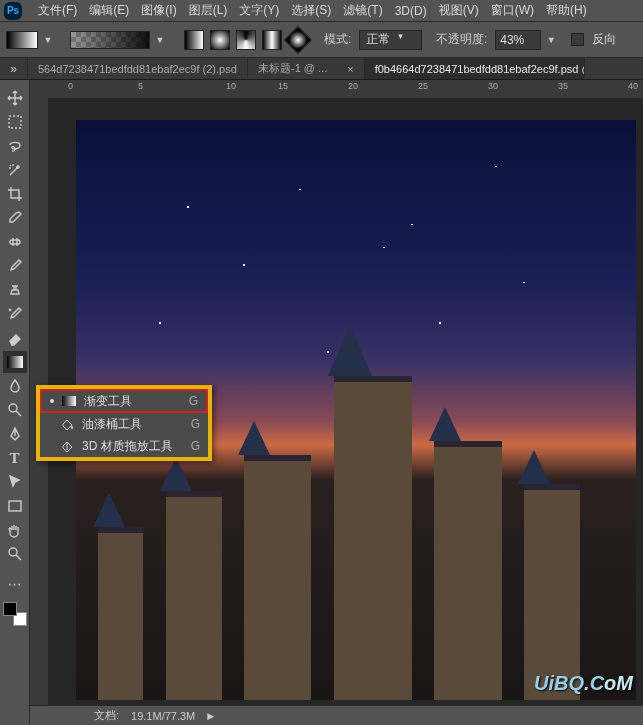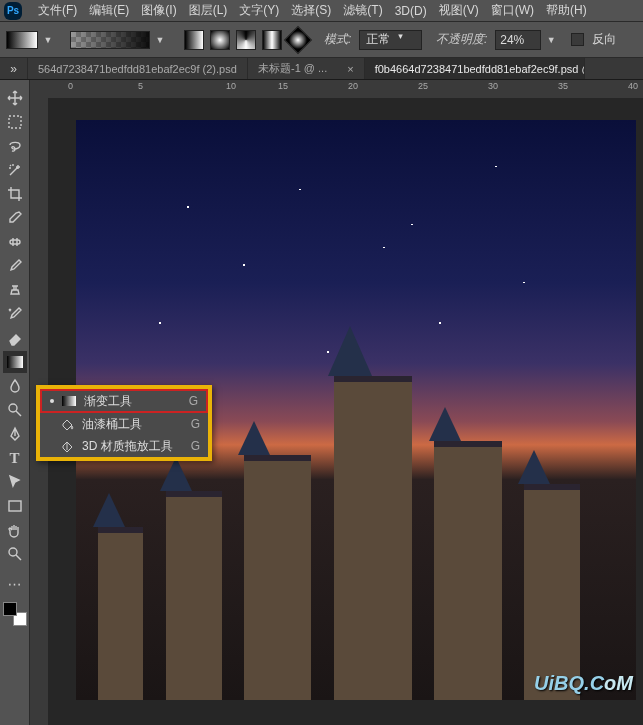--- a/index.html
+++ b/index.html
@@ -47,21 +47,21 @@
   }
   .type-btn {
     width: 20px; height: 20px; background:#404040; border:1px solid #222;
     display:inline-flex; align-items:center; justify-content:center; margin-right:2px;
   }
   .type-linear { background: linear-gradient(90deg,#000,#fff); }
   .type-radial { background: radial-gradient(circle,#fff,#000); }
   .type-angle  { background: conic-gradient(#000,#fff,#000); }
   .type-reflect{ background: linear-gradient(90deg,#000,#fff,#000); }
   .type-diamond{ background: radial-gradient(closest-side,#fff,#000); transform: rotate(45deg); }
-  .opt-label { margin: 0 4px 0 10px; color:#ccc;font-style:italic; }
+  .opt-label { margin: 0 4px 0 10px; color:#ccc; }
   .opt-select {
     background:#3a3a3a; border:1px solid #222; color:#ddd;
     height:20px; padding:0 18px 0 6px; font-size:12px;
     position:relative; display:flex; align-items:flex-start;
   }
   .opt-num {
     background:#3a3a3a; border:1px solid #222; color:#ddd;
     height:20px; width:46px; padding:0 4px; display:flex; align-items:center;
   }
   .checkbox { width:13px; height:13px; border:1px solid #222; background:#3a3a3a; margin-left:10px; }
@@ -208,21 +208,21 @@
   <span class="type-btn type-angle"></span>
   <span class="type-btn type-reflect"></span>
   <span class="type-btn type-diamond"></span>
   <span class="opt-label">模式:</span>
   <div class="opt-select">
     <span>正常</span>
     <span style="margin-left:8px;font-size:9px">▾</span>
   </div>
   <span class="opt-label">不透明度:</span>
   <div class="opt-num">
-    <span>24%</span>
+    <span>43%</span>
   </div>
   <span class="drop-caret">▼</span>
   <span class="checkbox"></span>
   <span style="margin-left:4px">反向</span>
 </div>
 
 <div class="tab-strip">
   <div class="collapse-btn">»</div>
   <div class="doc-tab">
     <span>564d7238471bedfdd81ebaf2ec9f (2).psd</span>
@@ -408,14 +408,20 @@
       <span class="mini-icon">
         <svg viewBox="0 0 14 14" width="14" height="14">
             <path d="M3 7l4-4 5 5-5 5-4-4zM7 3l0 8" stroke="#ccc" fill="none"></path>
           </svg>
       </span>
       <span>3D 材质拖放工具</span>
       <span class="sc">G</span>
     </div>
   </div>
 
+  <div class="status-bar">
+    <span style="width:40px"></span>
+    <span>文档:</span>
+    <span>19.1M/77.3M</span>
+    <span class="caret">▶</span>
+  </div>
 
 </div>
 
 </body></html>

